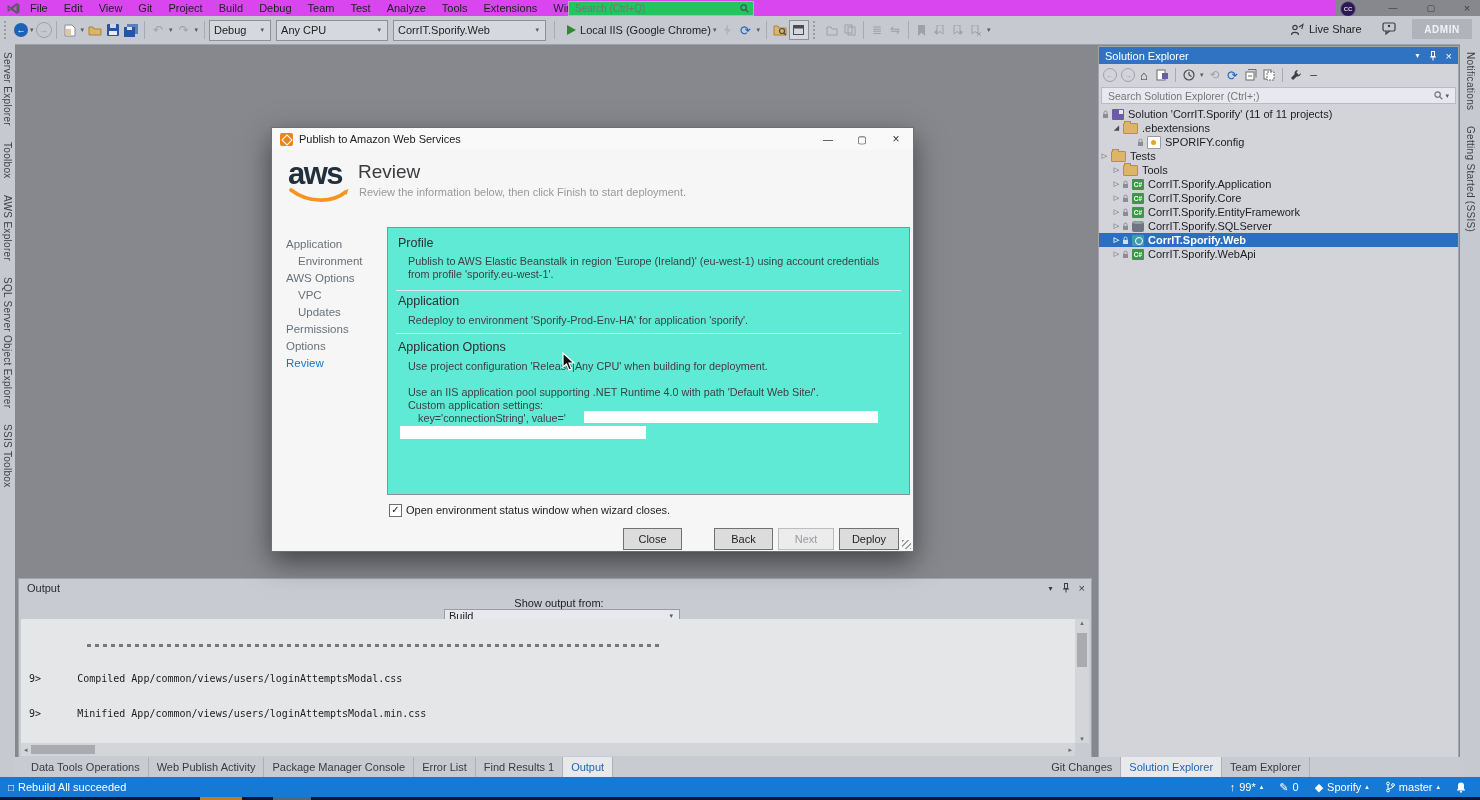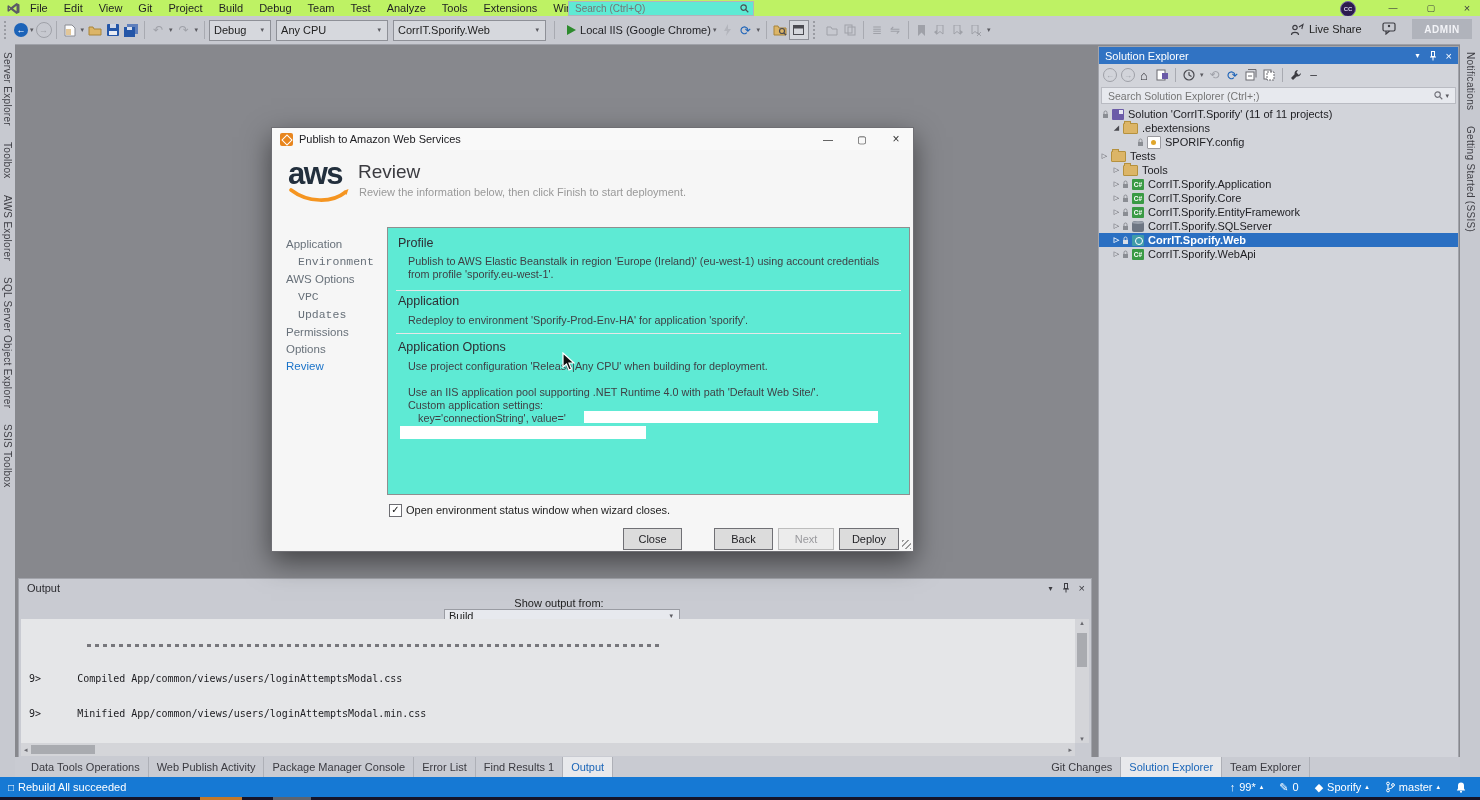--- a/index.html
+++ b/index.html
@@ -2,23 +2,23 @@
 <html><head>
 <meta charset="utf-8">
 <style>
   html,body{margin:0;padding:0;background:#555;}
   .screen{position:relative;width:1480px;height:800px;overflow:hidden;
           font-family:"Liberation Sans",sans-serif;background:#87888d;
           -webkit-font-smoothing:antialiased;}
   .abs{position:absolute;}
   .flex{display:flex;align-items:center;}
   
-  .menubar{left:0;top:0;width:1480px;height:16px;background:#bef264;font-size:11px;color:#1f1f23;}
+  .menubar{left:0;top:0;width:1336px;height:16px;background:#d946ef;font-size:11px;color:#1f1f23;}
   .menu-item{padding:0 8px;height:16px;display:flex;align-items:center;cursor:default;}
-  .qsearch{left:568px;top:1px;width:176px;height:13px;background:#5eead4;border:1px solid #b2b4bb;
+  .qsearch{left:568px;top:1px;width:176px;height:13px;background:#22c55e;border:1px solid #b2b4bb;
            font-size:10px;color:#4c4c52;display:flex;align-items:center;padding:0 4px;}
   .qsearch input{flex:1;border:none;background:transparent;font:10px "Liberation Sans",sans-serif;color:#4c4c52;outline:none;}
   .apptitle{left:752px;top:0;height:16px;padding:0 10px;background:#5eead4;font-size:10.5px;color:#4a4a50;display:flex;align-items:center;margin-top:20px;}
   .winbtn{top:0;width:30px;height:16px;display:flex;align-items:center;justify-content:center;font-size:9px;color:#3c3c41;}
   .avatar{left:1340px;top:1px;width:14px;height:14px;border-radius:50%;background:#2c1a4e;border:1px solid #7a68a8;
           color:#d9d2ee;font-size:6px;font-weight:bold;display:flex;align-items:center;justify-content:center;}
   .toolbar{left:0;top:16px;width:1480px;height:28px;background:#c7c9d0;border-bottom:1px solid #9fa1a8;font-size:11px;color:#2a2a2e;}
   .tb-grip{width:4px;height:18px;margin:0 4px;border-left:2px dotted #9a9ca3;}
   .tb-sep{width:1px;height:18px;background:#a8aab1;margin:0 4px;}
   .tb-ico{width:18px;height:18px;display:flex;align-items:center;justify-content:center;font-size:12px;color:#4b4b51;}
@@ -42,21 +42,21 @@
   .dialog{left:271px;top:127px;width:641px;height:423px;background:#f6f6f6;border:1px solid #6f6f74;
           box-shadow:0 10px 26px rgba(0,0,0,.5);font-size:11px;color:#2c2c30;}
   .dlg-title{left:0;top:0;width:100%;height:22px;background:#f9f9f9;display:flex;align-items:center;font-size:11px;color:#202024;justify-content:center;}
   .awsbox{width:13px;height:13px;background:#e8861f;border-radius:2px;margin:0 6px 0 8px;position:relative;}
   .awsbox::after{content:"";position:absolute;left:3px;top:3px;width:6px;height:6px;border:1px solid #fff;transform:rotate(45deg);}
   .dlg-winbtn{width:34px;height:22px;display:flex;align-items:center;justify-content:center;font-size:10px;color:#333;}
   .aws-word{font-size:31px;font-weight:bold;color:#222f3d;letter-spacing:-1.5px;line-height:28px;}
   .dlg-h1{font-size:19px;color:#3b3b40;}
   .dlg-sub{font-size:11px;color:#999;}
   .dnav-item{font-size:11.5px;color:#68717a;margin-bottom:5px;}
-  .dnav-item.ind{margin-left:12px;font-family:Liberation Mono, monospace;}
+  .dnav-item.ind{margin-left:12px;}
   .dnav-item.active{color:#1a73c9;}
   .cbox{left:115px;top:99px;width:521px;height:266px;background:#5eead4;border:1px solid #8f8f8f;}
   .sec-h{position:absolute;left:10px;font-size:12.5px;color:#2e2e33;}
   .sec-b{position:absolute;left:20px;width:492px;font-size:10.8px;color:#3f3f44;line-height:13px;}
   .sec-sep{position:absolute;left:8px;width:505px;height:1px;background:#e7e7e7;}
   .redact{position:absolute;background:#fff;}
   .dchk{position:absolute;width:11px;height:11px;background:#fff;border:1px solid #6d6d72;font-size:10px;line-height:10px;color:#111;text-align:center;}
   .dbtn{position:absolute;top:400px;height:20px;background:#dcdcdc;border:1px solid #707075;font-size:11px;color:#1f1f23;
         display:flex;align-items:center;justify-content:center;}
   .dbtn.disabled{background:#ececec;border-color:#bdbdbd;color:#9a9a9e;}

